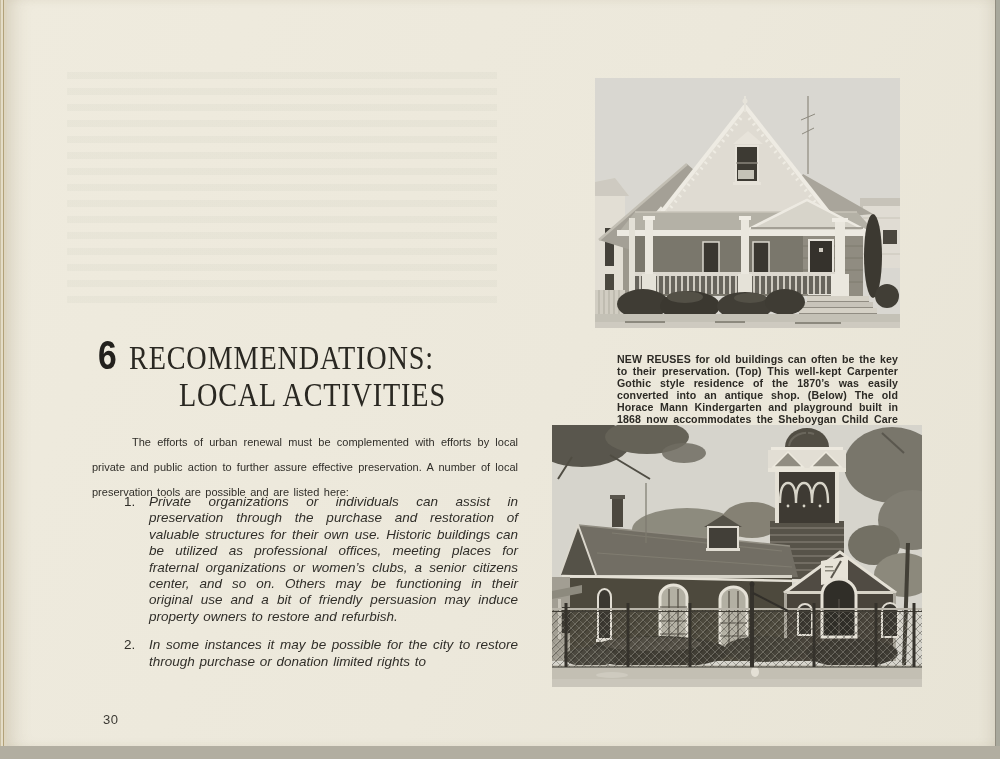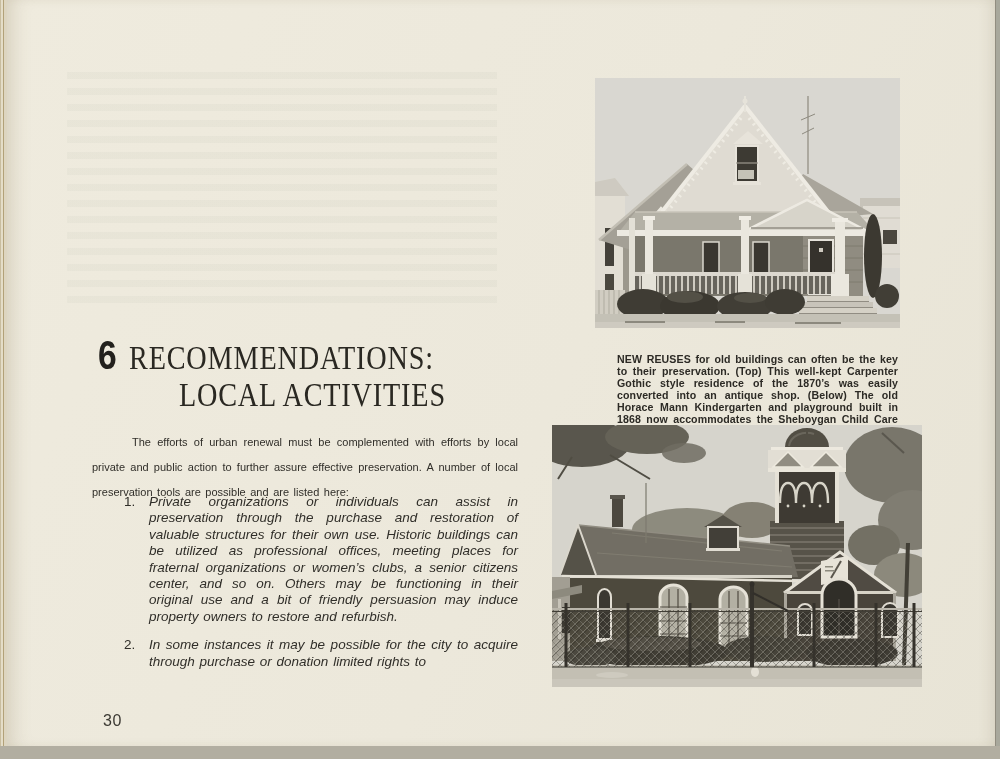--- a/index.html
+++ b/index.html
@@ -55,21 +55,21 @@
   .list-marker{width:25px;flex:none;}
   .list-text{flex:1;text-align:justify;word-spacing:1px;font-style:italic;}
   
   .photo-caption{
     position:absolute;left:610px;top:342px;width:281px;
     font-size:10.6px;line-height:12px;font-weight:bold;color:#2c2a25;
     text-align:justify;letter-spacing:.1px;word-spacing:1px;
   }
   .page-num{
     position:absolute;left:96px;top:712px;
-    font-size:16px;color:#3b3933;letter-spacing:.5px;
+    font-size:13px;color:#3b3933;letter-spacing:.5px;
   }
   
   .photo-top{position:absolute;left:588px;top:78px;width:305px;height:250px;}
   .photo-bottom{position:absolute;left:545px;top:425px;width:370px;height:262px;}
   .photo-top svg,.photo-bottom svg{display:block;width:100%;height:100%;}
 </style>
 </head>
 <body>
 
 <div class="page">
@@ -84,21 +84,21 @@
 
   <p class="intro">The efforts of urban renewal must be complemented with efforts by local private and public action to further assure effective preservation. A number of local preservation tools are possible and are listed here:</p>
 
   <div class="rec-list">
     <div class="list-item">
       <span class="list-marker">1.</span>
       <span class="list-text">Private organizations or individuals can assist in preservation through the purchase and restoration of valuable structures for their own use. Historic buildings can be utilized as professional offices, meeting places for fraternal organizations or women’s clubs, a senior citizens center, and so on. Others may be functioning in their original use and a bit of friendly persuasion may induce property owners to restore and refurbish.</span>
     </div>
     <div class="list-item">
       <span class="list-marker">2.</span>
-      <span class="list-text">In some instances it may be possible for the city to acquire through purchase or donation limited rights to</span>
+      <span class="list-text">In some instances it may be possible for the city to restore through purchase or donation limited rights to</span>
     </div>
   </div>
 
   <p class="photo-caption">NEW REUSES for old buildings can often be the key to their preservation. (Top) This well-kept Carpenter Gothic style residence of the 1870’s was easily converted into an antique shop. (Below) The old Horace Mann Kindergarten and playground built in 1868 now accommodates the Sheboygan Child Care Center.</p>
 
   <div class="page-num">30</div>
 
   <div class="photo-top">
     <svg viewBox="0 0 305 250">
       <defs>

